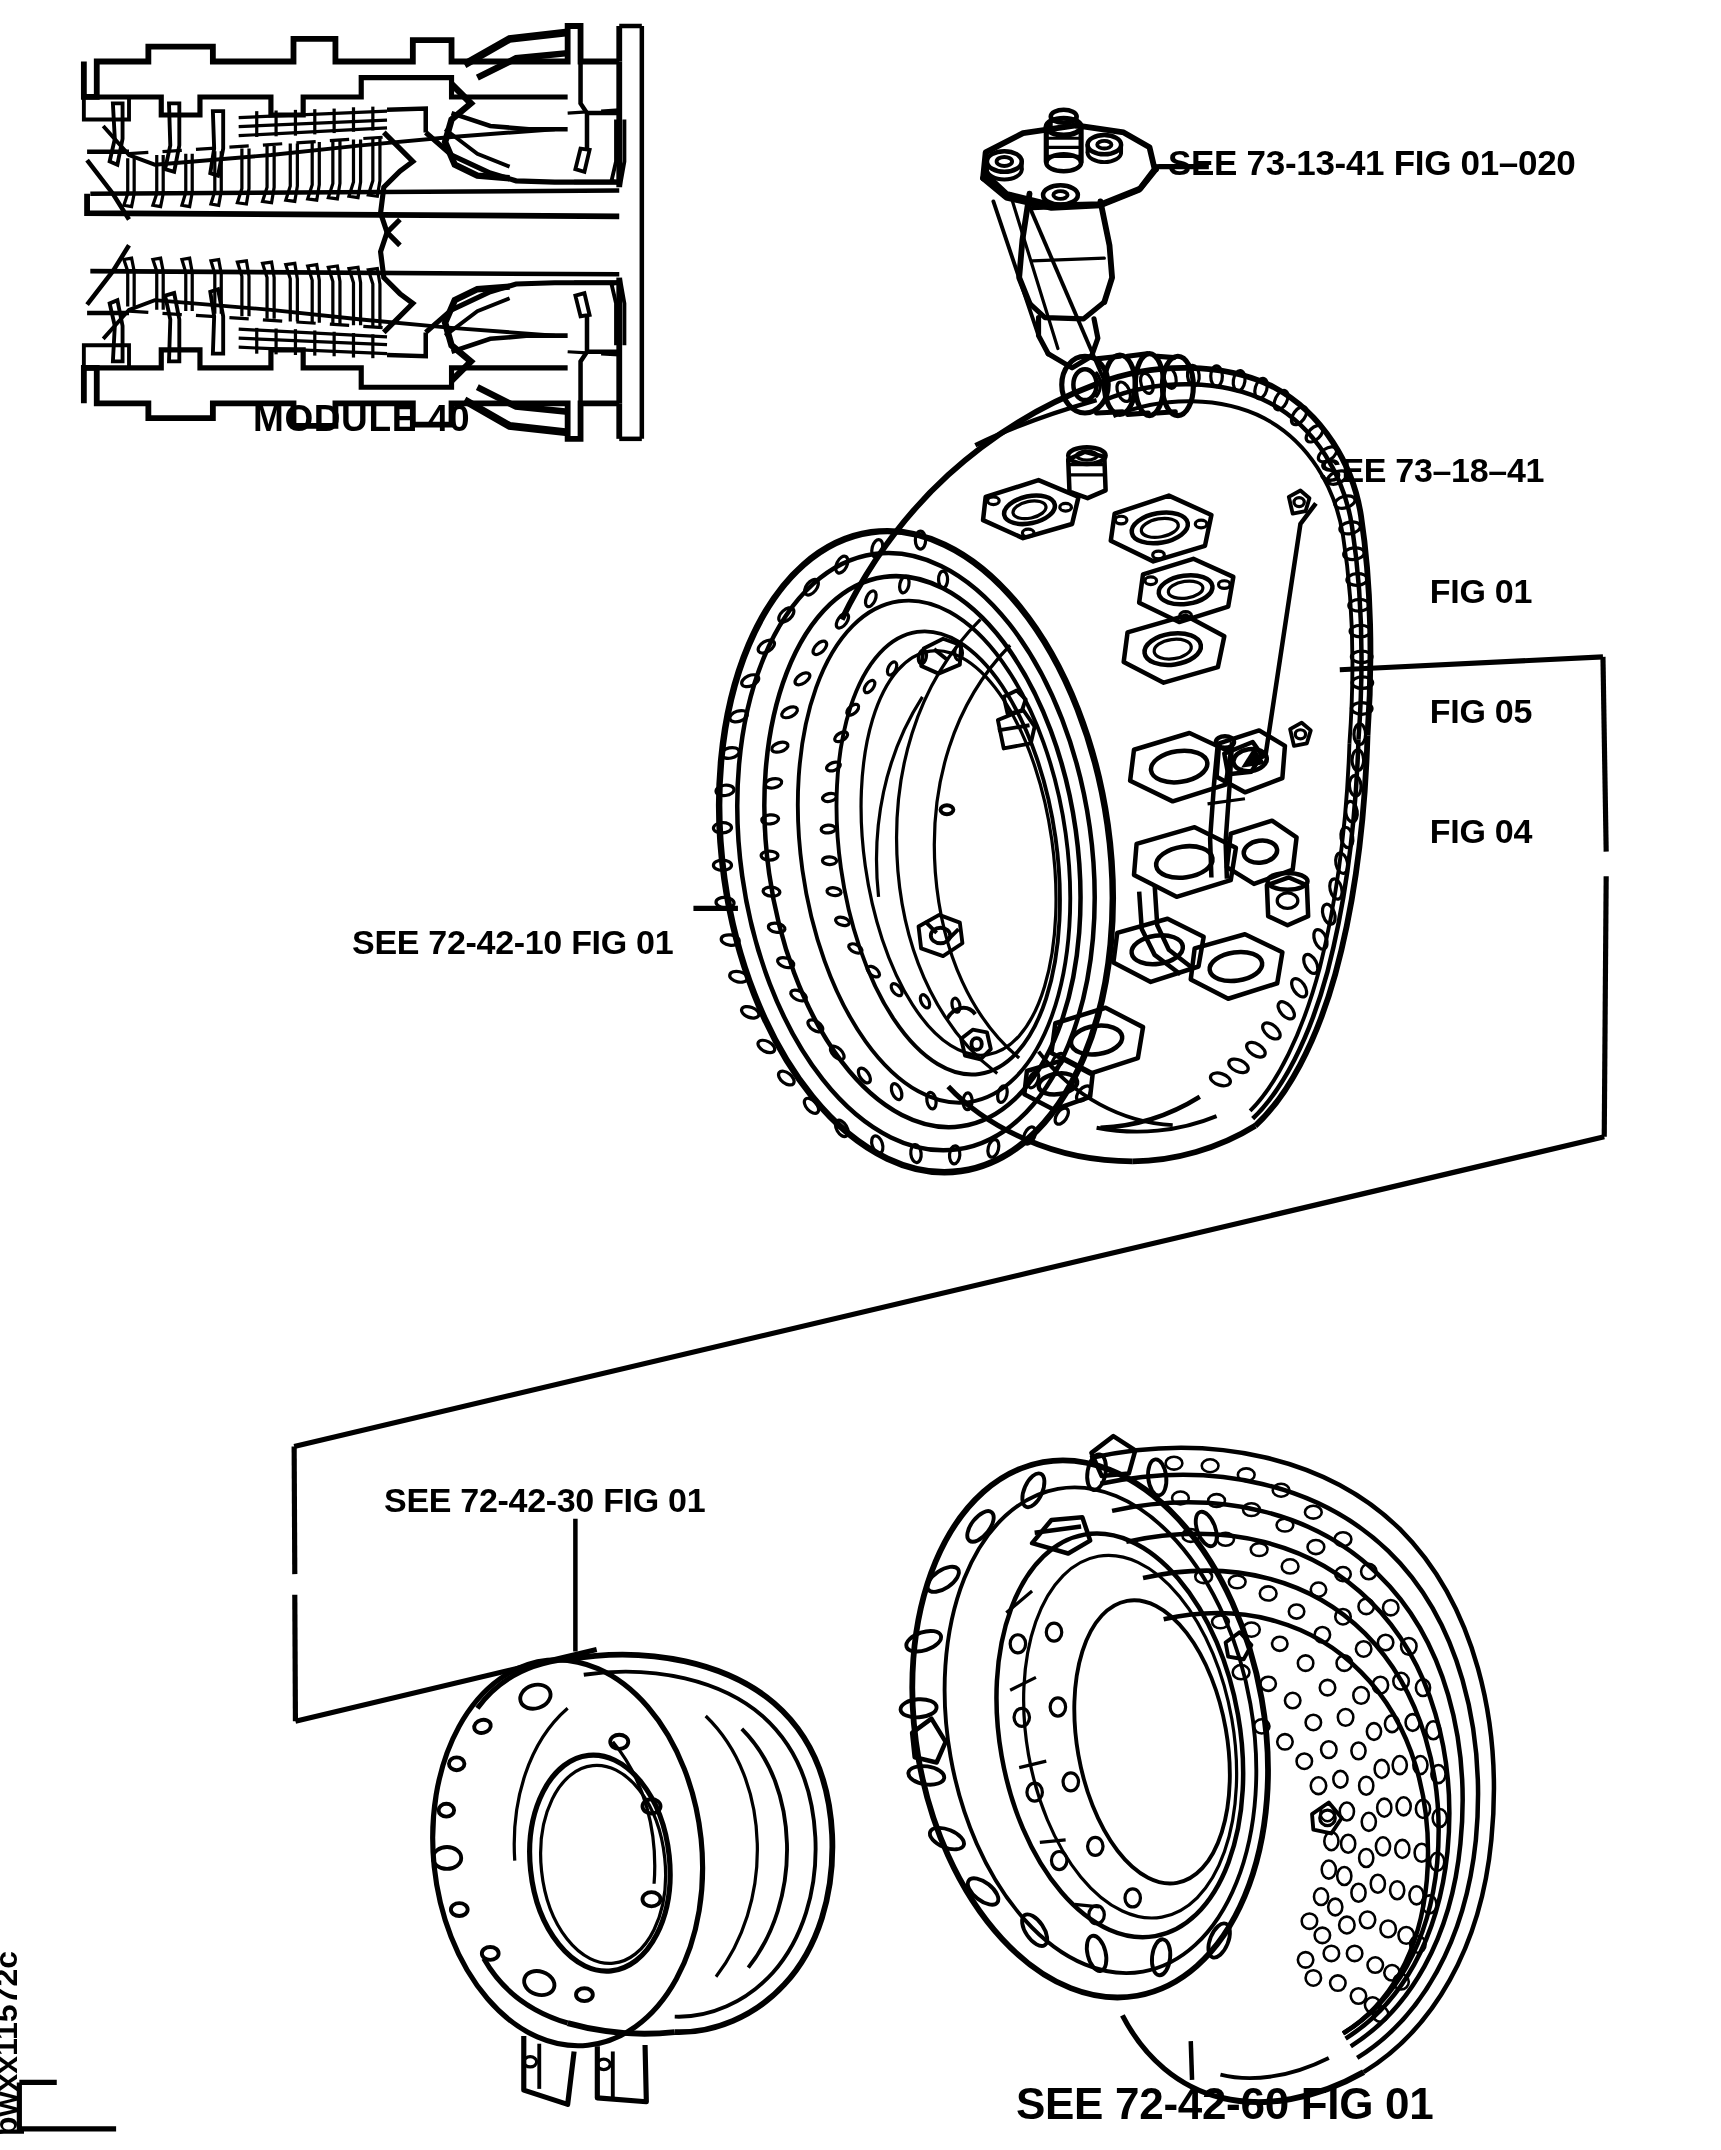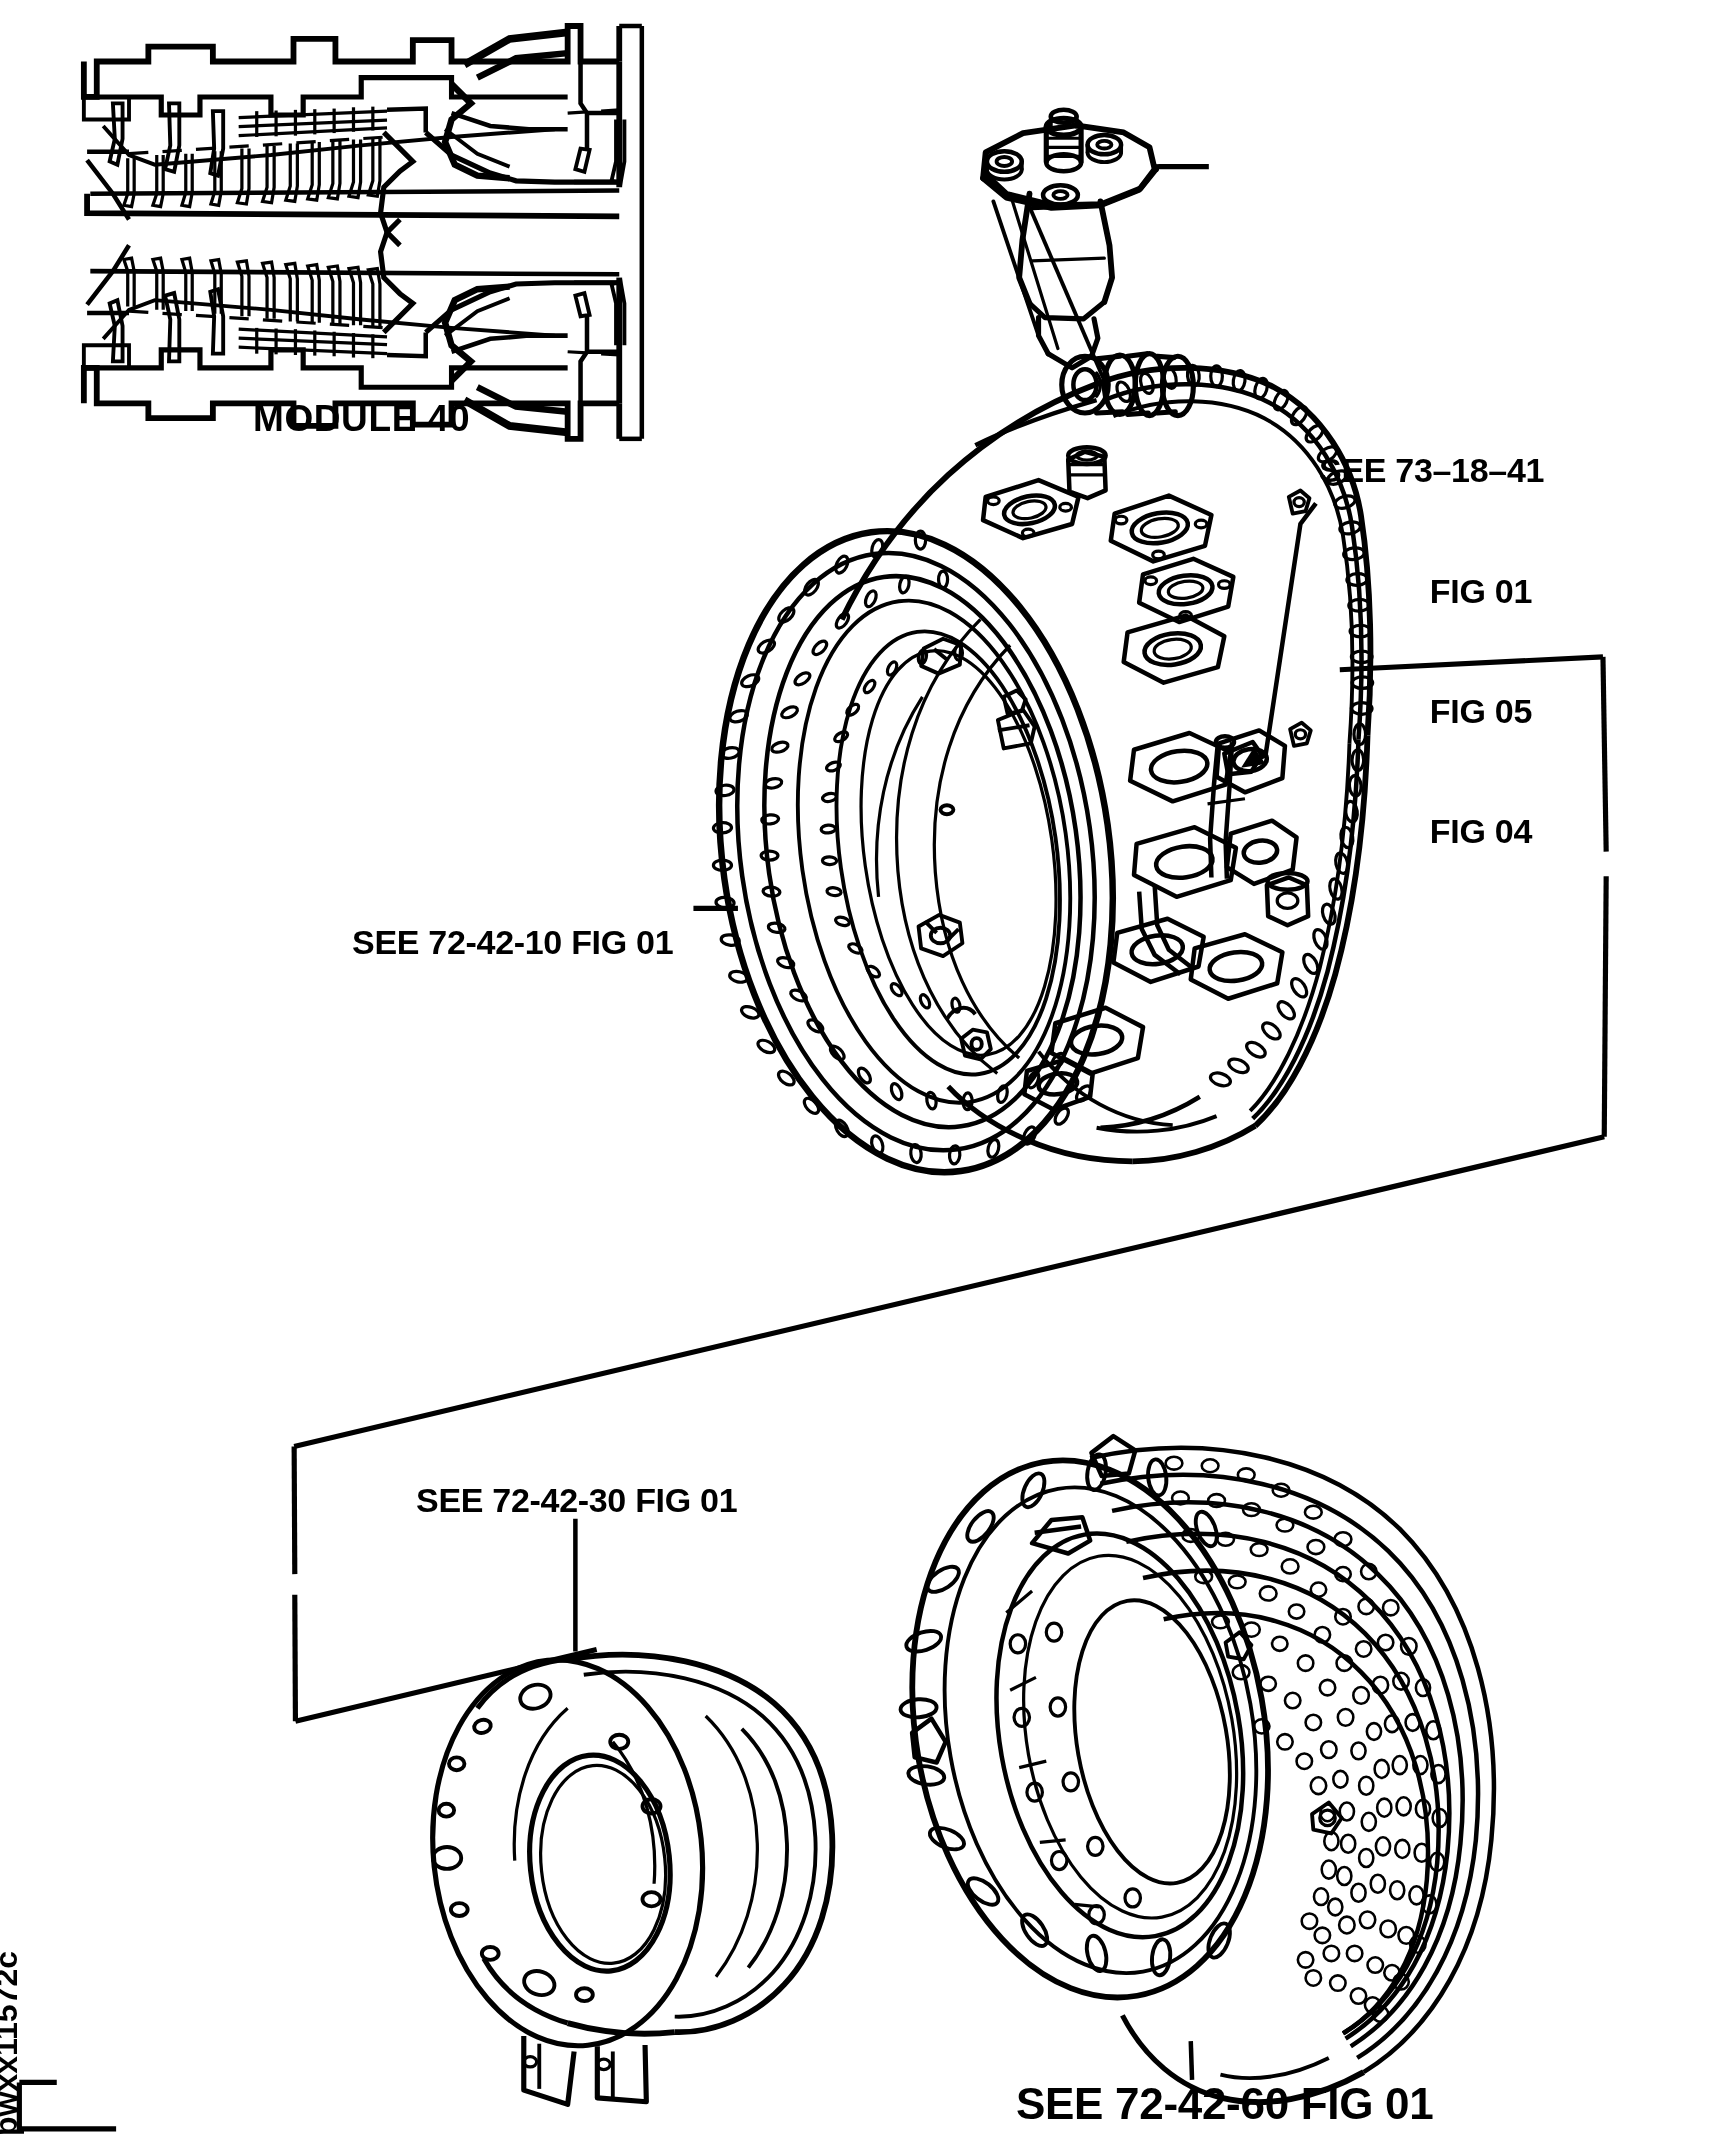--- a/index.html
+++ b/index.html
@@ -46,21 +46,20 @@
     width:213px;
   }
   #lbl-7242-10{
     left:352px; top:881px;
     font-size:34px;
     margin-top:41px;
   }
   #lbl-7242-30{
     left:384px; top:1480px;
     font-size:34px;
-    margin-left:32px;
   }
   #lbl-7242-60{
     left:1016px; top:2078px;
     font-size:44px;
   }
   #fig-id{
     position:absolute;
     left:24.5px;
     bottom:15.5px;
     transform-origin:left bottom;
@@ -804,20 +803,21 @@
     </g>
 
     <g fill="none" stroke="#000" stroke-width="8">
       <path d="M30,3228 L30,3300 L180,3300"></path>
       <path d="M30,3228 L88,3228"></path>
     </g>
   </svg>
 
   <div class="lbl" id="module-caption">MODULE 40</div>
 
+  <div class="lbl" id="lbl-7313">SEE 73-13-41 FIG 01–020</div>
 
   <div class="lbl" id="lbl-7311">
     <div>SEE 73–18–41</div>
     <div>FIG 01</div>
     <div>FIG 05</div>
     <div>FIG 04</div>
   </div>
 
   <div class="lbl" id="lbl-7242-10">SEE 72-42-10 FIG 01</div>
 

